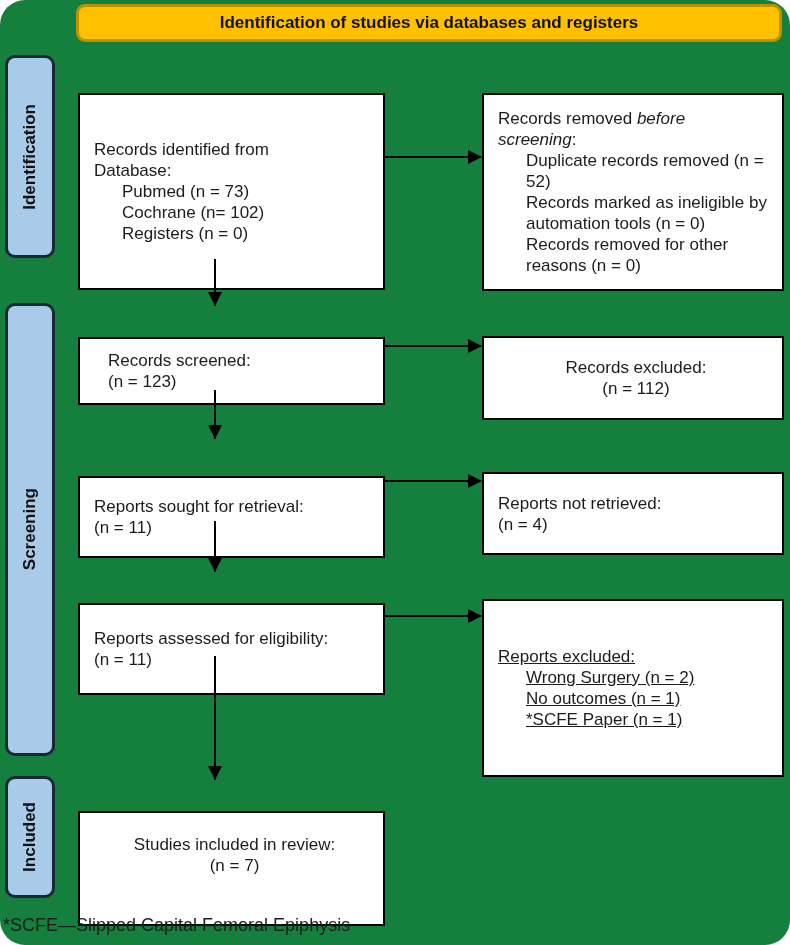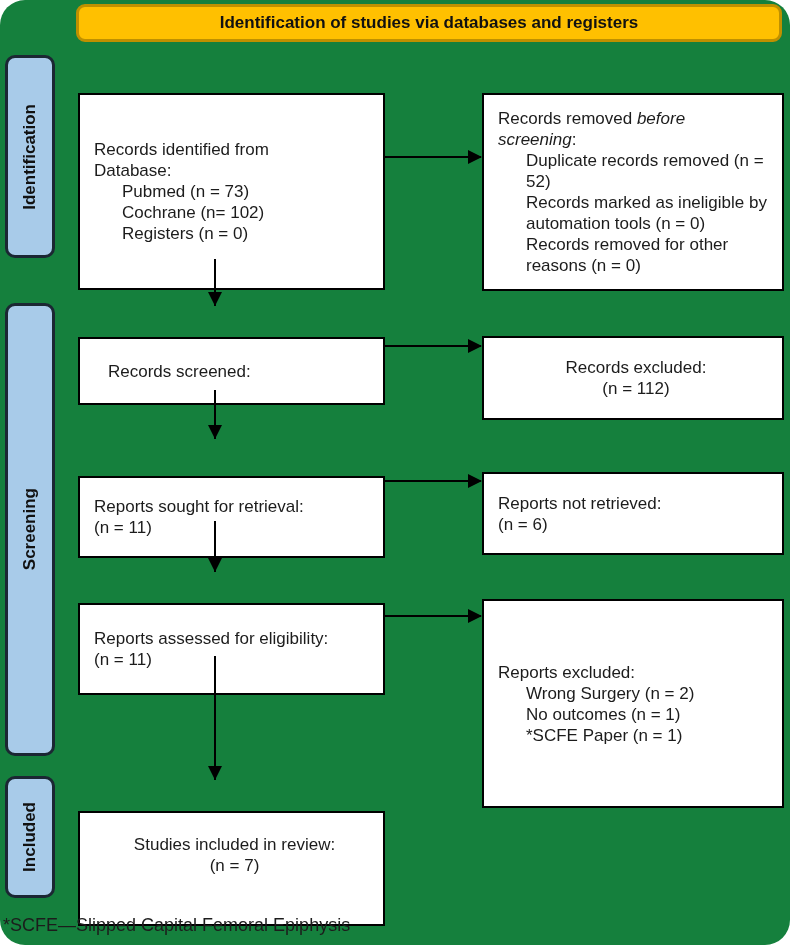--- a/index.html
+++ b/index.html
@@ -38,21 +38,21 @@
   }
   .box .indent{padding-left:28px;}
   .wrap-narrow{max-width:218px;}
   #box-identified{left:78px;top:62px;width:307px;height:197px;}
   #box-removed{left:482px;top:62px;width:302px;height:198px;}
   #box-screened{left:78px;top:306px;width:307px;height:68px;padding-left:28px;}
   #box-records-excluded{left:482px;top:305px;width:302px;height:84px;align-items:center;}
   #box-sought{left:78px;top:445px;width:307px;height:82px;}
   #box-not-retrieved{left:482px;top:441px;width:302px;height:83px;}
   #box-assessed{left:78px;top:572px;width:307px;height:92px;}
-  #box-reports-excluded{left:482px;top:568px;width:302px;height:209px;}
+  #box-reports-excluded{left:482px;top:568px;width:302px;height:178px;text-decoration:underline;}
   #box-included{left:78px;top:780px;width:307px;height:115px;justify-content:flex-start;padding-top:21px;text-align:center;}
   
   .h-arrow{position:absolute;height:0;border-top:2px solid #000;}
   .h-arrow::after{
     content:"";position:absolute;right:-1px;top:-8px;width:0;height:0;
     border-left:14px solid #000;border-top:7px solid transparent;border-bottom:7px solid transparent;
   }
   .v-arrow{position:absolute;width:0;border-left:2px solid #000;}
   .v-arrow::after{
     content:"";position:absolute;left:-8px;bottom:0;width:0;height:0;
@@ -100,35 +100,36 @@
     <div class="wrap-narrow">
       <span>Records removed </span><em>before screening</em><span>:</span>
     </div>
     <div class="indent">Duplicate records removed (n = 52)</div>
     <div class="indent">Records marked as ineligible by automation tools (n = 0)</div>
     <div class="indent">Records removed for other reasons (n = 0)</div>
   </div>
 
   <div class="box" id="box-screened">
     <div>Records screened:</div>
+    <div>(n = 123)</div>
   </div>
 
   <div class="box" id="box-records-excluded">
     <div>Records excluded:</div>
     <div>(n = 112)</div>
   </div>
 
   <div class="box" id="box-sought">
     <div>Reports sought for retrieval:</div>
     <div>(n = 11)</div>
   </div>
 
   <div class="box" id="box-not-retrieved">
     <div>Reports not retrieved:</div>
-    <div>(n = 6)</div>
+    <div>(n = 4)</div>
   </div>
 
   <div class="box" id="box-assessed">
     <div>Reports assessed for eligibility:</div>
     <div>(n = 11)</div>
   </div>
 
   <div class="box" id="box-reports-excluded">
     <div>Reports excluded:</div>
     <div class="indent">Wrong Surgery (n = 2)</div>

